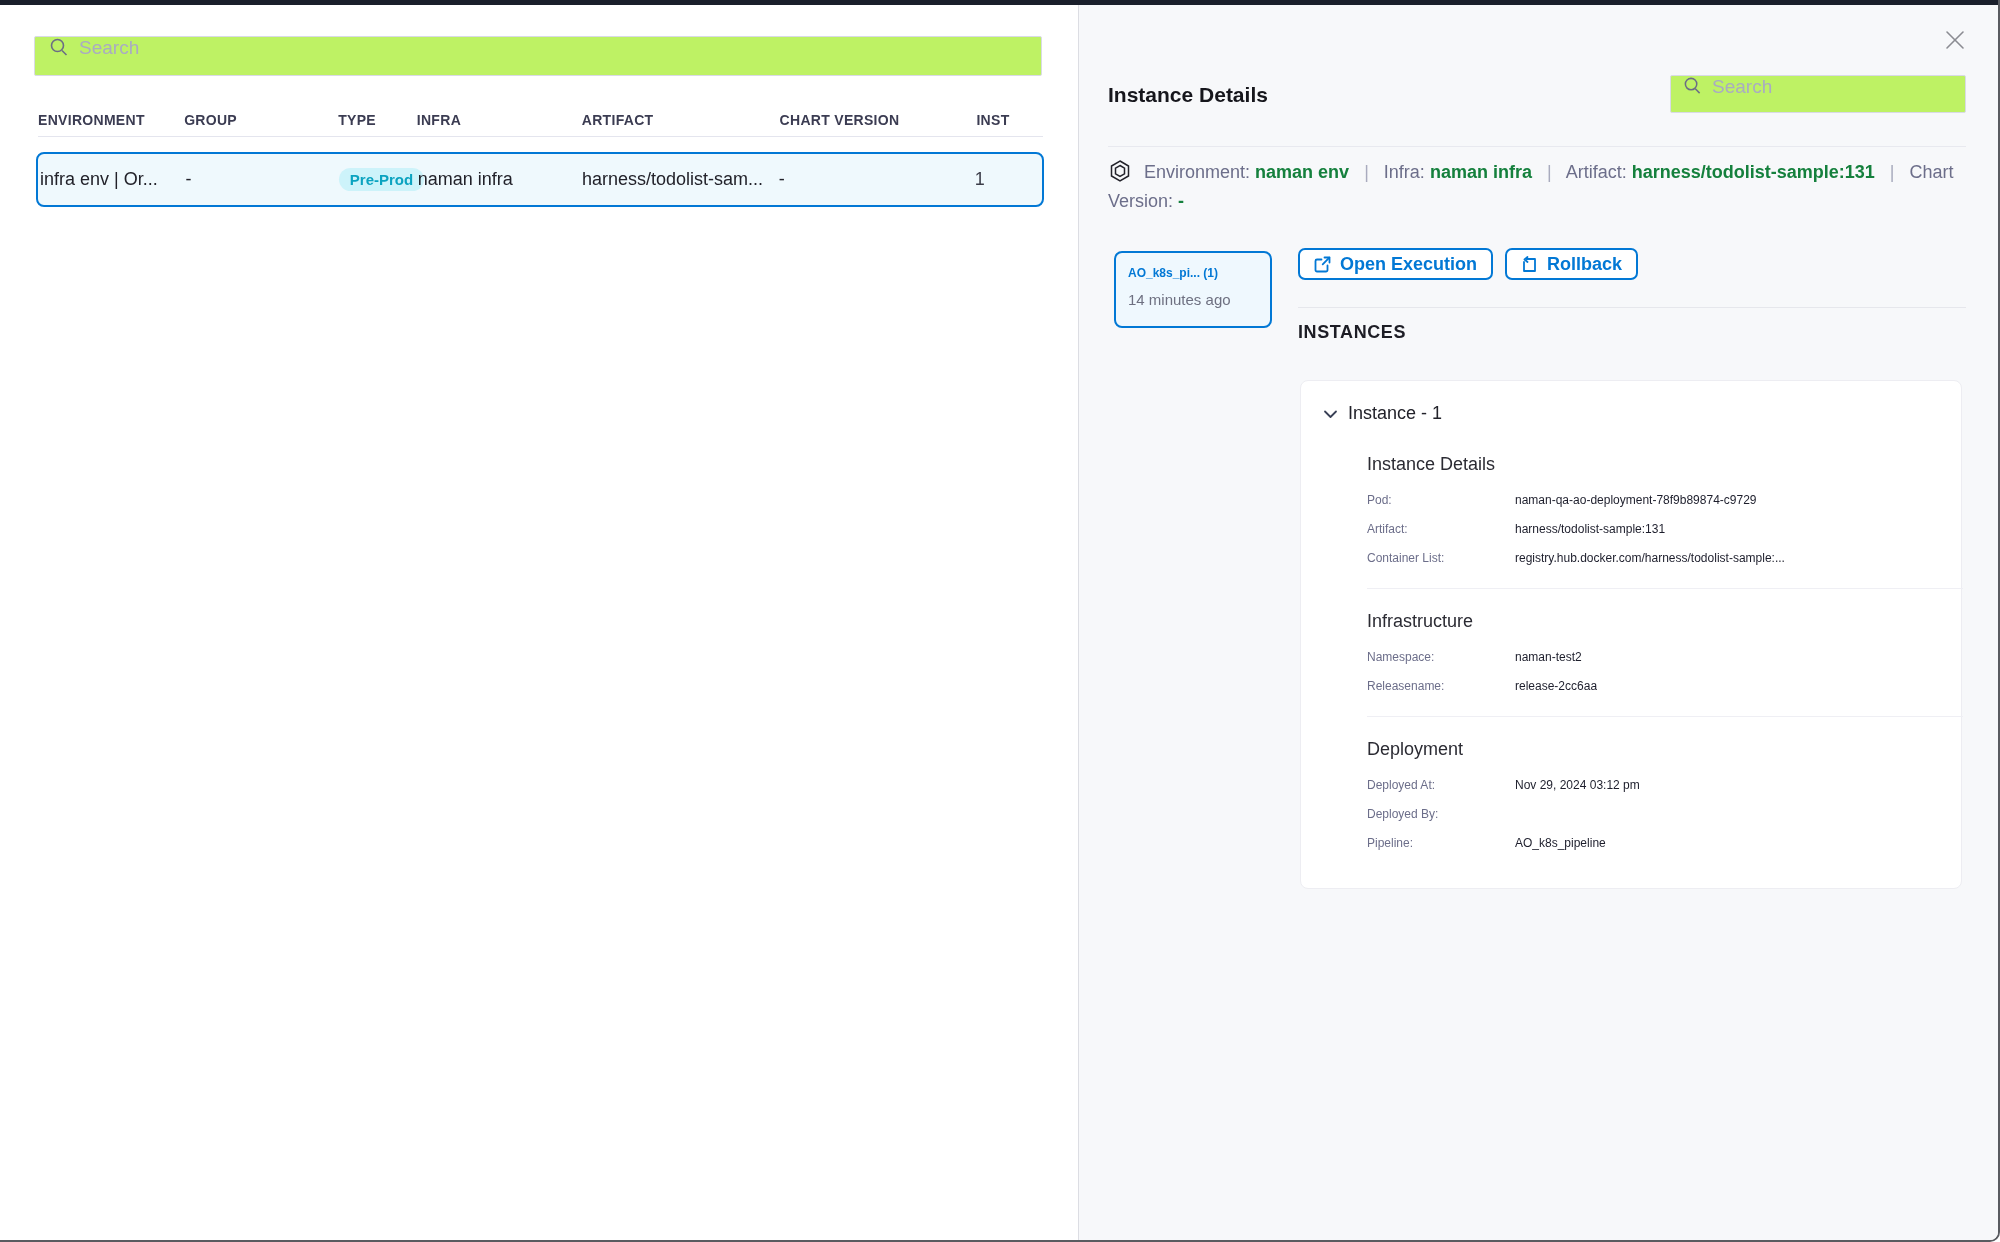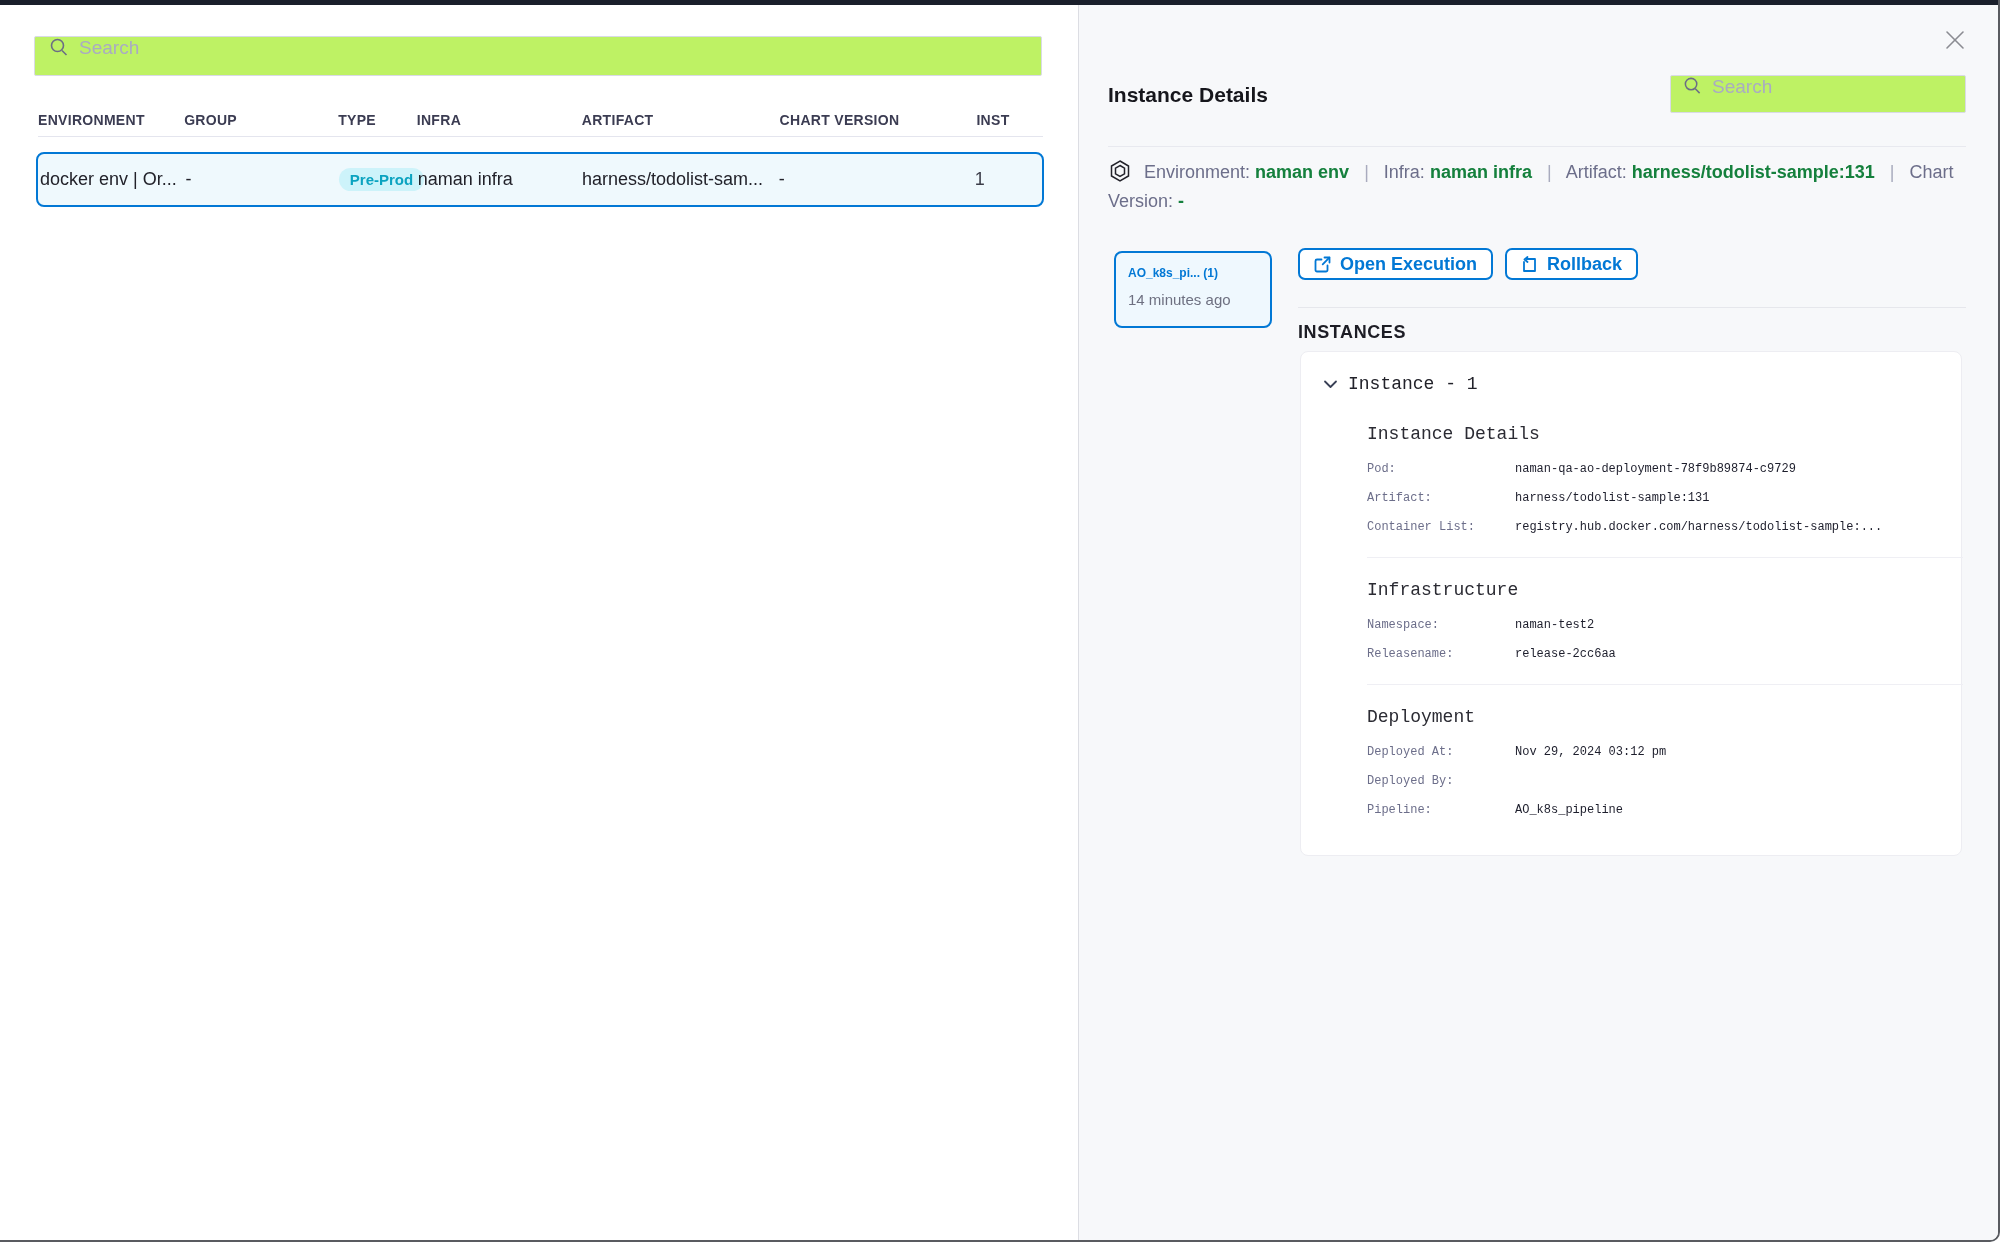--- a/index.html
+++ b/index.html
@@ -48,22 +48,22 @@
   .pipe-card .name { font-size:12px; font-weight:bold; color:#0278d5; margin-bottom:11px; white-space:nowrap; }
   .pipe-card .time { font-size:15px; color:#6e7081; white-space:nowrap; }
 
   .btn-row { position:absolute; left:219px; top:243px; display:flex; gap:12px; }
   .btn { display:inline-flex; align-items:center; gap:9px; height:32px; padding:12px 14px; background:#fff;
          border:2px solid #0278d5; border-radius:7px; font-size:18px; font-weight:bold; color:#0278d5; cursor:pointer; white-space:nowrap; }
 
   .instances-divider { position:absolute; left:219px; top:302px; width:668px; height:1px; background:#e6e7ec; }
   .instances-label { position:absolute; left:219px; top:317px; font-size:18px; font-weight:bold; color:#1d1d25; letter-spacing:.6px; }
 
-  .inst-card { position:absolute; left:221px; top:346px; width:662px; background:#fff;
-               border:1px solid #ededf2; border-radius:8px; padding:22px 24px 26px 22px;font-family:Liberation Mono, monospace; }
+  .inst-card { position:absolute; left:221px; top:375px; width:662px; background:#fff;
+               border:1px solid #ededf2; border-radius:8px; padding:22px 24px 26px 22px; }
   .inst-header { display:flex; align-items:center; gap:10px; cursor:pointer; }
   .inst-header .title { font-size:18px; color:#22222a; }
   .inst-body { margin-left:44px; margin-top:30px; }
   .sec-h { font-size:18px; color:#2b2b33; margin-bottom:15px; }
   .kv { display:flex; margin-bottom:9px; font-size:12px; line-height:20px; }
   .kv .k { width:148px; flex:none; color:#6c6e8a; }
   .kv .v { color:#1d1e2c; white-space:nowrap; overflow:hidden; }
   .sec-divider { height:1px; background:#efeff4; margin:20px 0 22px 0; width:596px; }
   .redacted { width:180px; height:20px; background:#e4e4e7; border-radius:3px; filter:blur(2.5px); }
 
@@ -92,21 +92,21 @@
       <div class="th c1">GROUP</div>
       <div class="th c2">TYPE</div>
       <div class="th c3">INFRA</div>
       <div class="th c4">ARTIFACT</div>
       <div class="th c5">CHART VERSION</div>
       <div class="th c6">INST</div>
     </div>
     <div class="thead-divider"></div>
 
     <div class="trow">
-      <div class="td c0">docker env | Or...</div>
+      <div class="td c0">infra env | Or...</div>
       <div class="td c1">-</div>
       <div class="td c2" style="overflow:visible;">
         <span class="badge">Pre-Prod</span>
       </div>
       <div class="td c3">naman infra</div>
       <div class="td c4">harness/todolist-sam...</div>
       <div class="td c5">-</div>
       <div class="td c6 td-inst">1</div>
     </div>
   </div>

